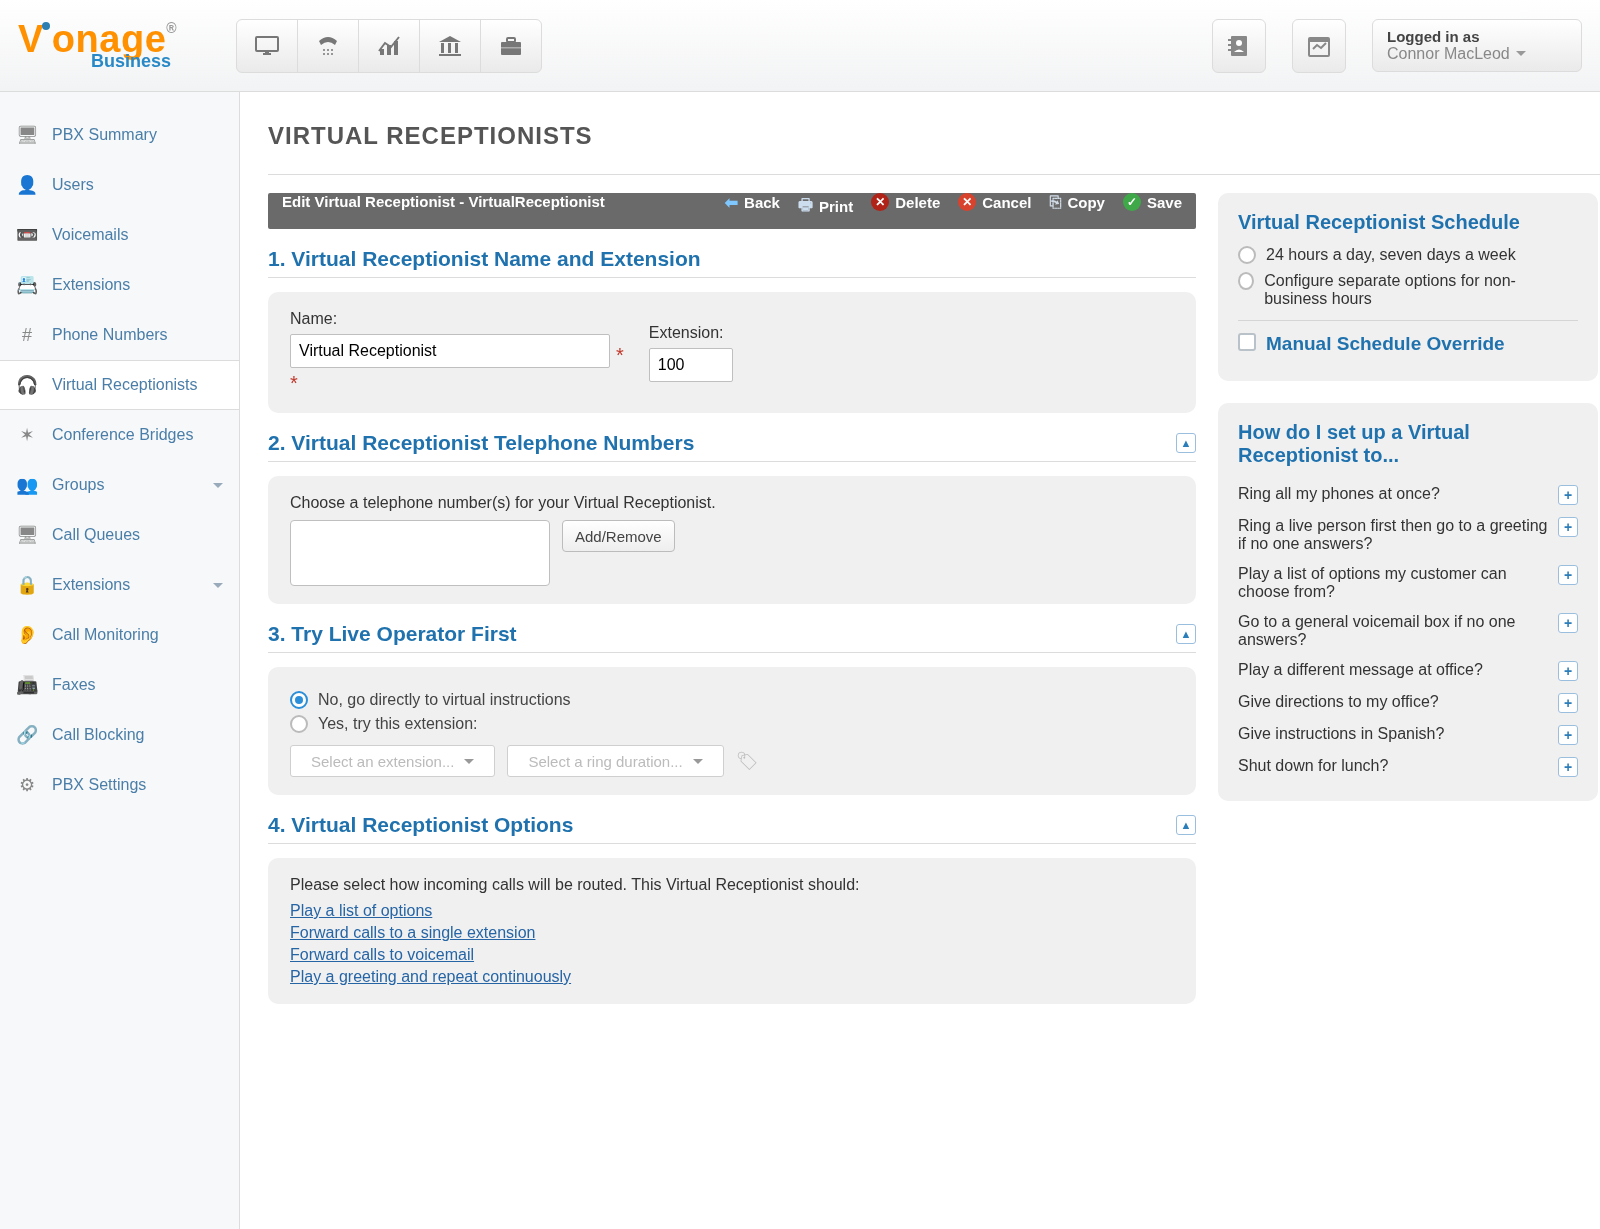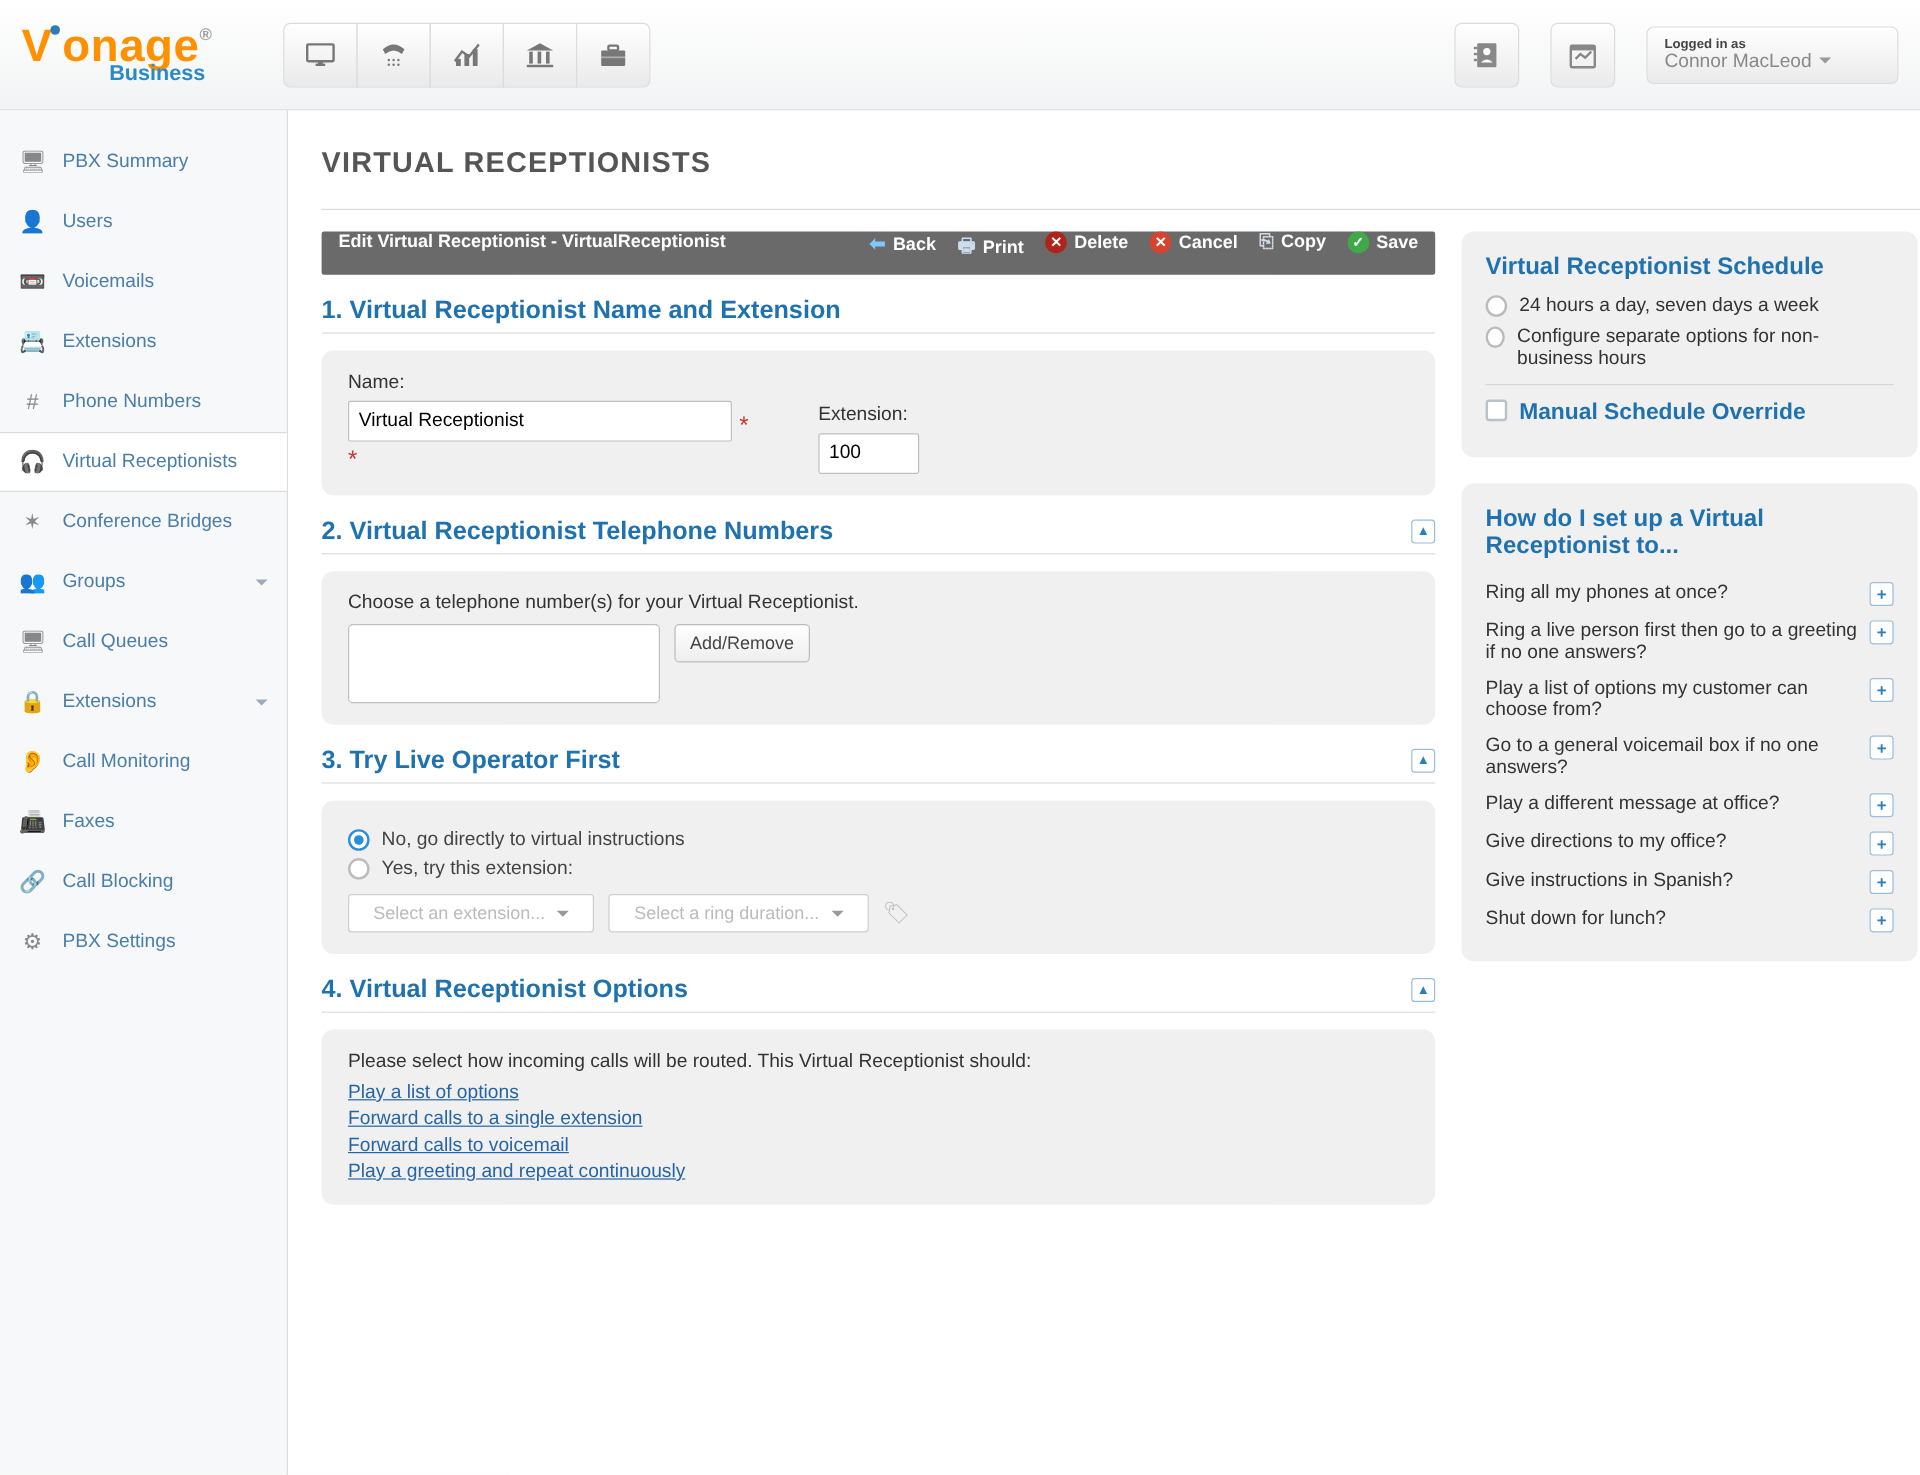--- a/index.html
+++ b/index.html
@@ -30,21 +30,21 @@
   .logo .row2{color:#2989c6;font-weight:700;font-size:18px;text-align:right;padding-right:6px;margin-top:-4px}
   .dot{display:inline-block;width:8px;height:8px;border-radius:50%;background:#2d7fb2;position:relative;top:-22px;left:-2px}
 
   .toolbtns{display:flex;margin-left:34px}
   .toolbtn{width:62px;height:54px;border:1px solid var(--border);background:linear-gradient(#fff,#eaeaea);display:flex;align-items:center;justify-content:center;color:#777;font-size:26px;margin-left:-1px;cursor:pointer}
   .toolbtn:first-child{border-top-left-radius:6px;border-bottom-left-radius:6px}
   .toolbtn:last-child{border-top-right-radius:6px;border-bottom-right-radius:6px}
   .topbar .spacer{flex:1}
   .iconbtn{width:54px;height:54px;border:1px solid var(--border);border-radius:6px;background:linear-gradient(#fff,#eaeaea);display:flex;align-items:center;justify-content:center;color:#888;font-size:22px;cursor:pointer}
   .logged{border:1px solid var(--border);border-radius:6px;background:linear-gradient(#fff,#eaeaea);padding:8px 14px;min-width:210px}
-  .logged .l1{font-weight:700;color:#444;font-size:11px}
+  .logged .l1{font-weight:700;color:#444;font-size:15px}
   .logged .l2{color:#888;font-size:16px}
   .tri{display:inline-block;margin-left:6px;border:5px solid transparent;border-top-color:#999;position:relative;top:2px}
 
   
   .wrap{display:flex;min-height:calc(100vh - 92px)}
   .sidebar{width:240px;background:var(--sidebar);border-right:1px solid var(--border);padding-top:18px}
   .navitem{display:flex;align-items:center;gap:14px;height:50px;padding:0 16px;color:#4a7ea8;cursor:pointer;font-size:16px}
   .navitem.active{background:#fff;border-top:1px solid var(--border);border-bottom:1px solid var(--border);font-weight:500}
   .navitem .ni-icon{width:22px;text-align:center;color:#888;font-size:18px}
   .navitem .chev{margin-left:auto;color:#9ab;border:5px solid transparent;border-top-color:#9ab;position:relative;top:3px}
@@ -71,21 +71,21 @@
   .ic-copy{color:#d0dbe6;font-size:15px}
   .ic-save{background:var(--green)}
 
   
   .sectitle{color:var(--blue);font-weight:700;font-size:21px;margin:18px 0 6px;display:flex;align-items:center}
   .sectitle .tog{margin-left:auto;width:20px;height:20px;border:1px solid #9abedd;border-radius:3px;display:flex;align-items:center;justify-content:center;color:#2b7eb9;font-size:11px;cursor:pointer;background:#fff}
   .secsep{height:1px;background:var(--border);margin:4px 0 14px}
 
   .graybox{background:var(--box);border-radius:10px;padding:18px 22px}
   .lbl{color:#333;font-size:16px;margin-bottom:6px}
-  .row-ne{display:flex;gap:58px;align-items:flex-end}
+  .row-ne{display:flex;gap:25px;align-items:center}
   .inp{height:34px;border:1px solid #bfbfbf;border-radius:2px;padding:0 8px;font-size:16px;background:#fff}
   .inp.name{width:320px}
   .inp.ext{width:84px}
   .req{color:#c0392b;font-size:20px;margin-left:6px;position:relative;top:4px}
   .below-req{color:#c0392b;font-size:20px;margin-top:4px}
   .ta{width:260px;height:66px;border:1px solid #bfbfbf;border-radius:4px;background:#fff}
   .btn{height:32px;padding:0 12px;border:1px solid #bcbcbc;border-radius:4px;background:linear-gradient(#fff,#eee);cursor:pointer;font-size:15px;color:#444}
 
   .radio{display:flex;align-items:center;gap:10px;margin:6px 0;font-size:16px}
   .rdot{width:18px;height:18px;border:2px solid #bbb;border-radius:50%;display:inline-flex;align-items:center;justify-content:center;background:#fff}

